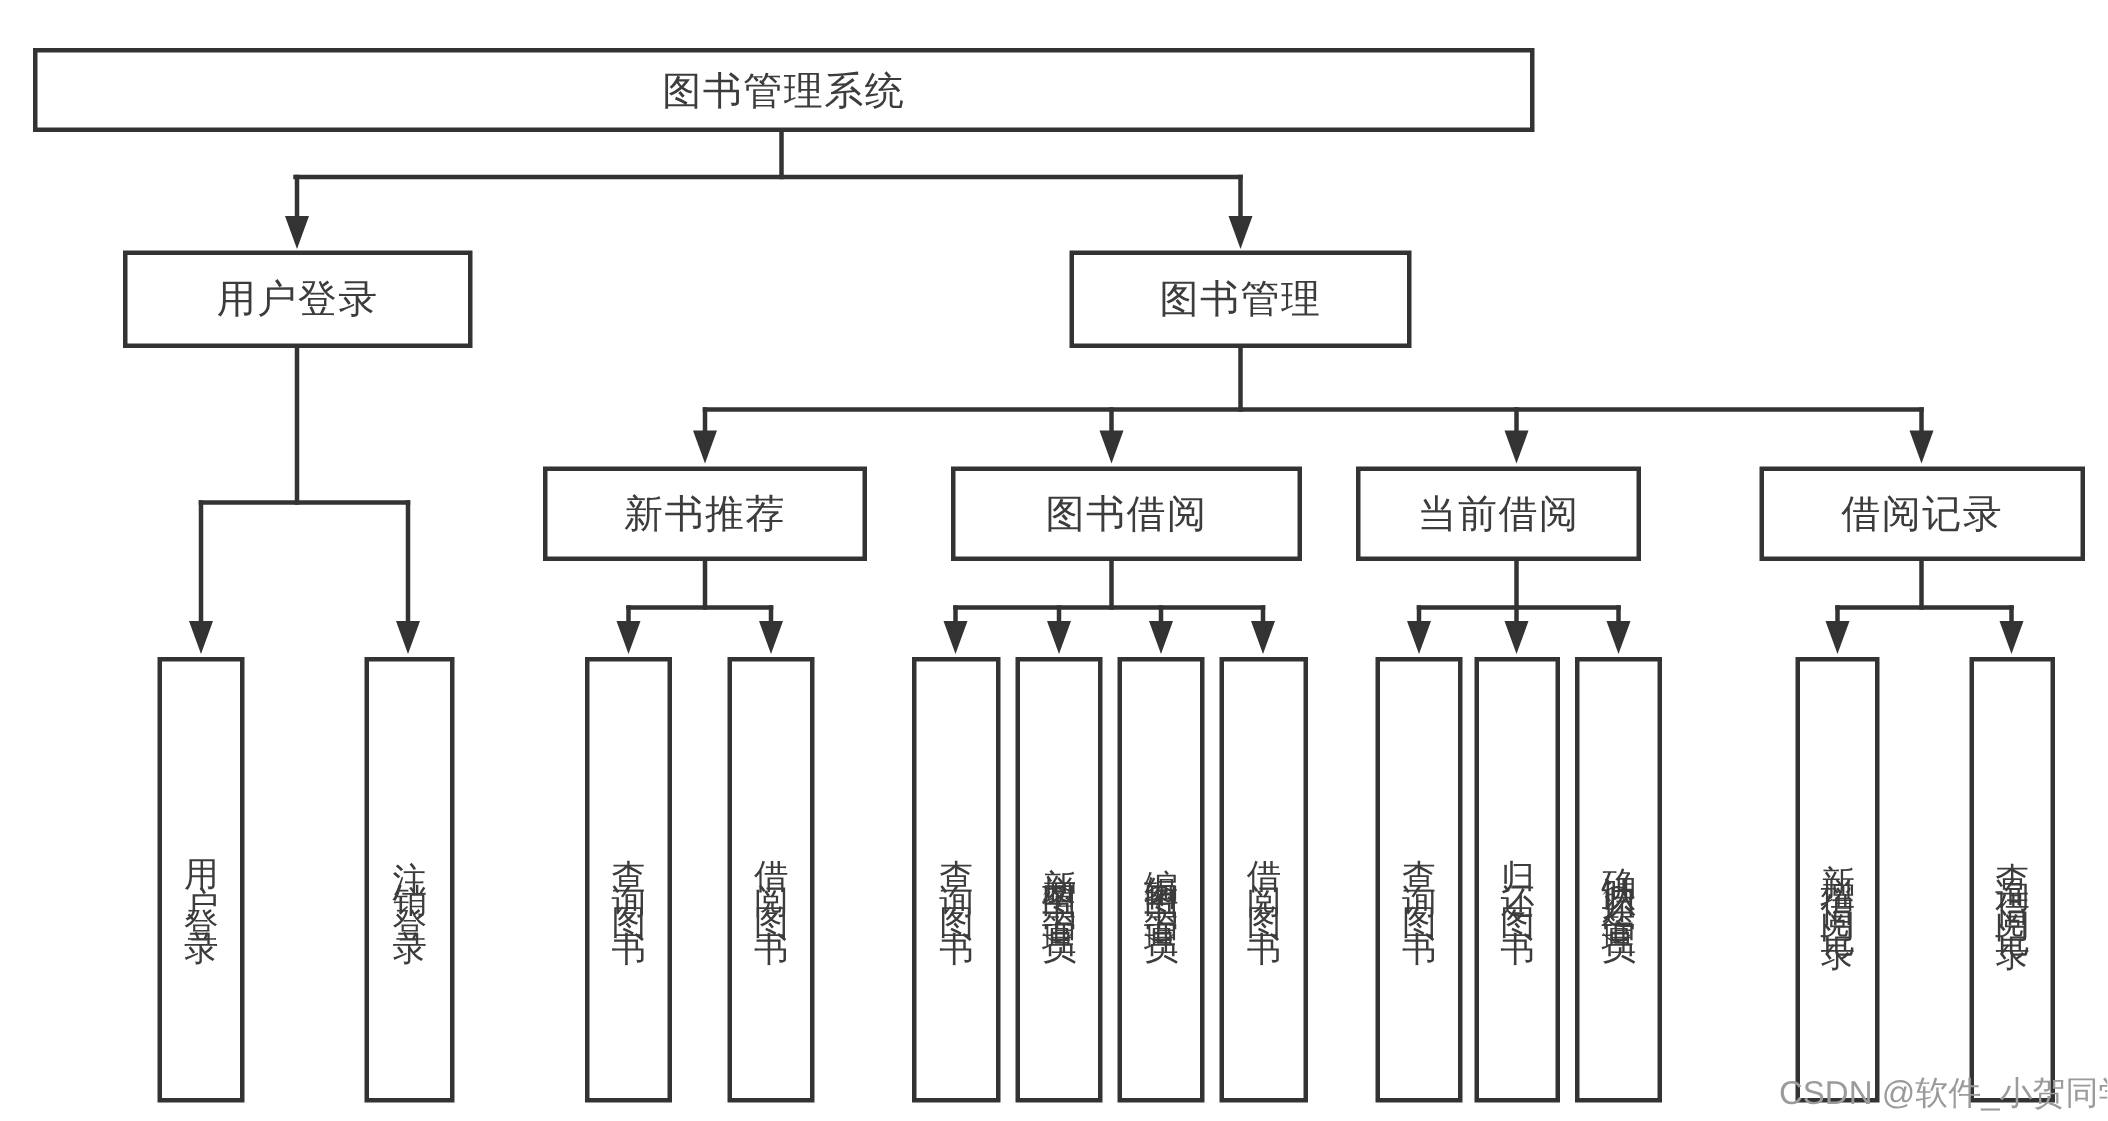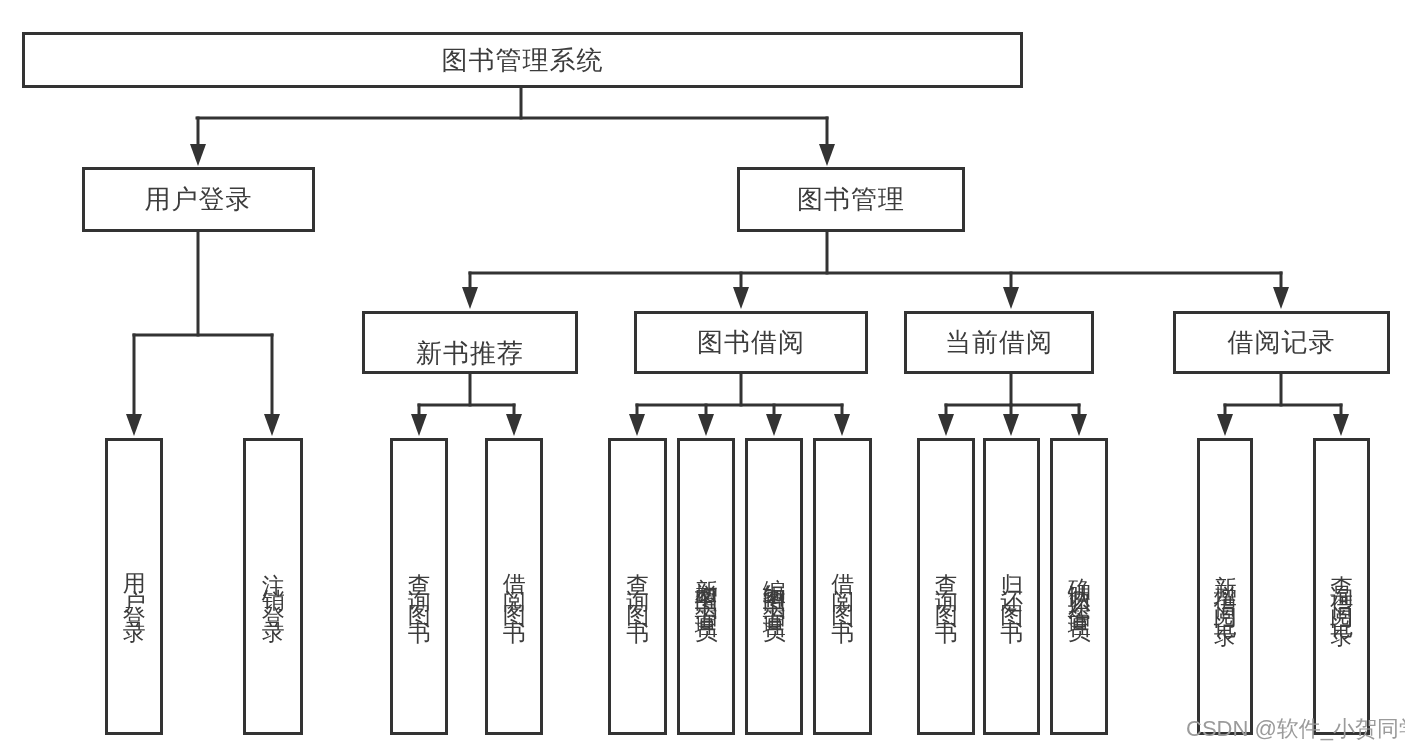--- a/index.html
+++ b/index.html
@@ -97,25 +97,25 @@
     </g>
   </svg>
 
   <div class="node hbox" style="left:22px;top:13px;width:1001px;height:56px;margin-top:19px;">
     <span>图书管理系统</span>
   </div>
 
   <div class="node hbox" style="left:82px;top:167px;width:233px;height:65px;">
     <span>用户登录</span>
   </div>
-  <div class="node hbox" style="left:713px;top:167px;width:228px;height:65px;margin-left:24px;">
+  <div class="node hbox" style="left:713px;top:167px;width:228px;height:65px;">
     <span>图书管理</span>
   </div>
 
-  <div class="node hbox" style="left:362px;top:311px;width:216px;height:63px;align-items:flex-end;">
+  <div class="node hbox" style="left:362px;top:311px;width:216px;height:63px;">
     <span>新书推荐</span>
   </div>
   <div class="node hbox" style="left:634px;top:311px;width:234px;height:63px;">
     <span>图书借阅</span>
   </div>
   <div class="node hbox" style="left:904px;top:311px;width:190px;height:63px;">
     <span>当前借阅</span>
   </div>
   <div class="node hbox" style="left:1173px;top:311px;width:217px;height:63px;">
     <span>借阅记录</span>

